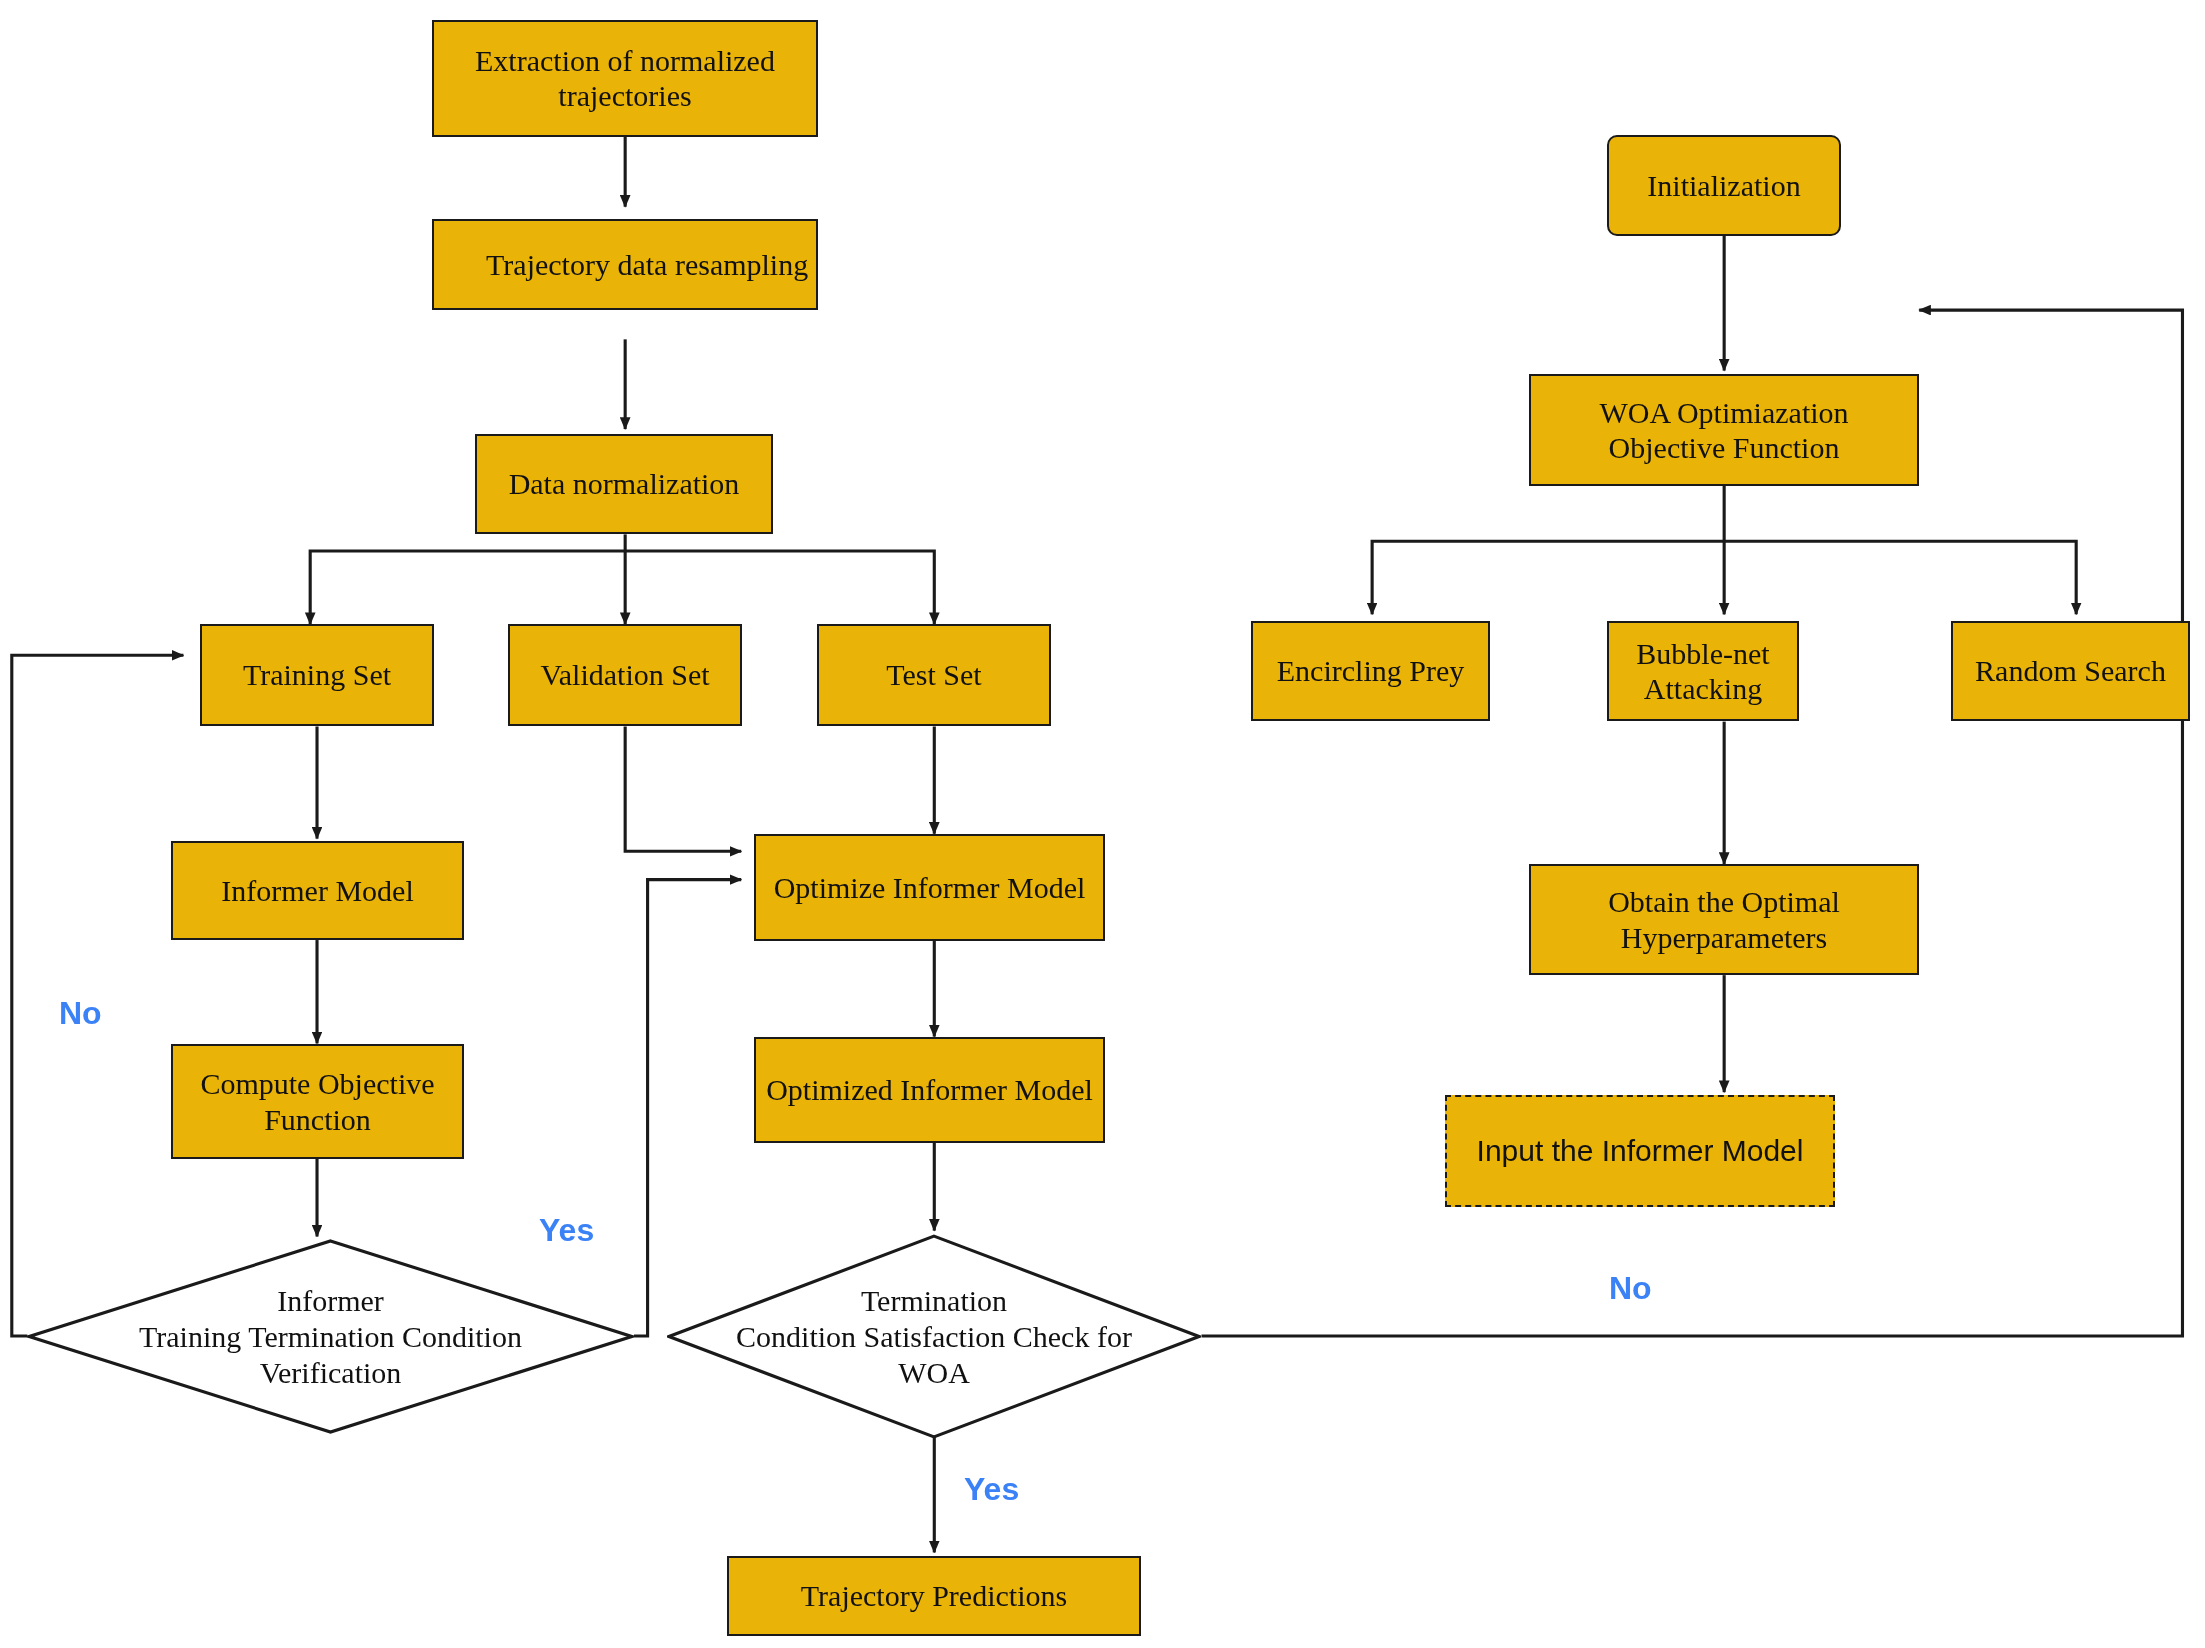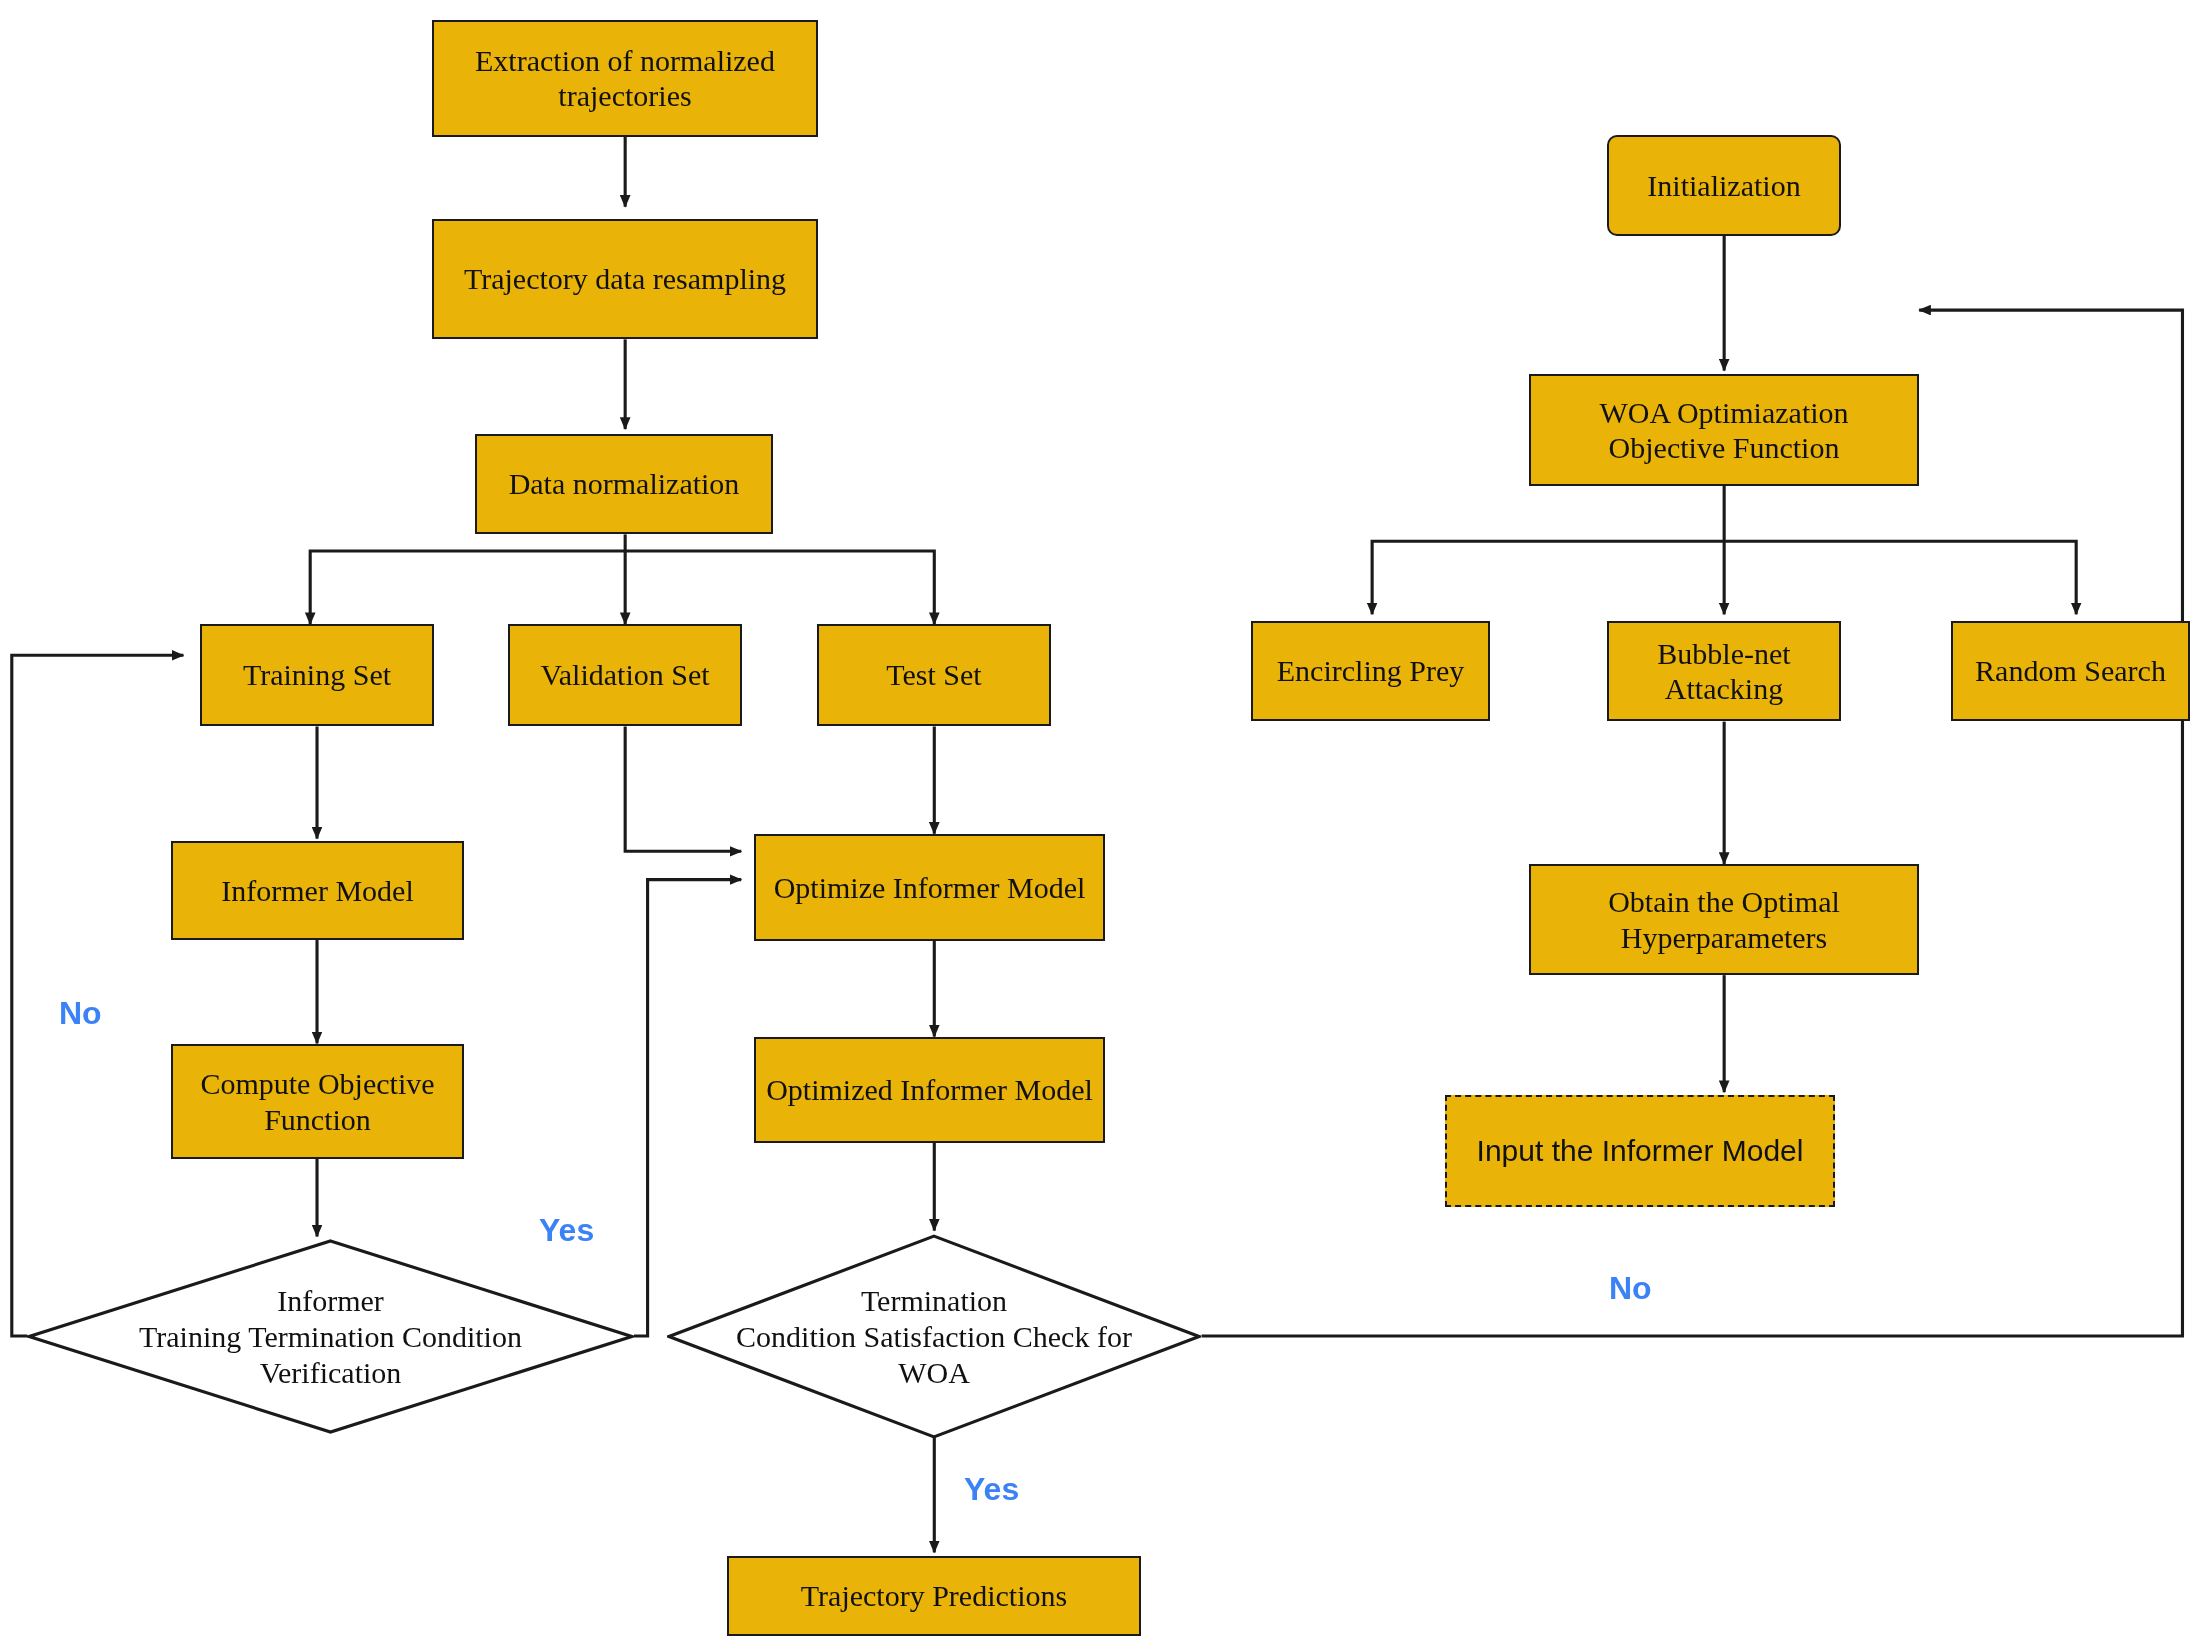--- a/index.html
+++ b/index.html
@@ -118,21 +118,21 @@
 
       <path d="M1768,1000 L1768,1120" marker-end="url(#ah)"></path>
 
     </g>
   </svg>
 
   <div class="node" style="left:432px; top:19.5px; width:386px; height:117px;">
     <span>Extraction of normalized trajectories</span>
   </div>
 
-  <div class="node" style="left:432px; top:219px; width:386px; height:120px;">
+  <div class="node" style="left:432px; top:219px; width:386px; height:91px;justify-content:flex-end;">
     <span>Trajectory data resampling</span>
   </div>
 
   <div class="node" style="left:475px; top:434px; width:298px; height:100px;">
     <span>Data normalization</span>
   </div>
 
   <div class="node" style="left:200px; top:624px; width:234px; height:102px;">
     <span>Training Set</span>
   </div>
@@ -192,21 +192,21 @@
   </div>
 
   <div class="node" style="left:1529px; top:374px; width:390px; height:112px;">
     <span>WOA Optimiazation Objective Function</span>
   </div>
 
   <div class="node" style="left:1251px; top:621px; width:239px; height:100px;">
     <span>Encircling Prey</span>
   </div>
 
-  <div class="node" style="left:1607px; top:621px; width:234px; height:100px;">
+  <div class="node" style="left:1607px; top:621px; width:192px; height:100px;">
     <span>Bubble-net Attacking</span>
   </div>
 
   <div class="node" style="left:1951px; top:621px; width:239px; height:100px;">
     <span>Random Search</span>
   </div>
 
   <div class="node" style="left:1529px; top:864px; width:390px; height:111px;">
     <span>Obtain the Optimal Hyperparameters</span>
   </div>

